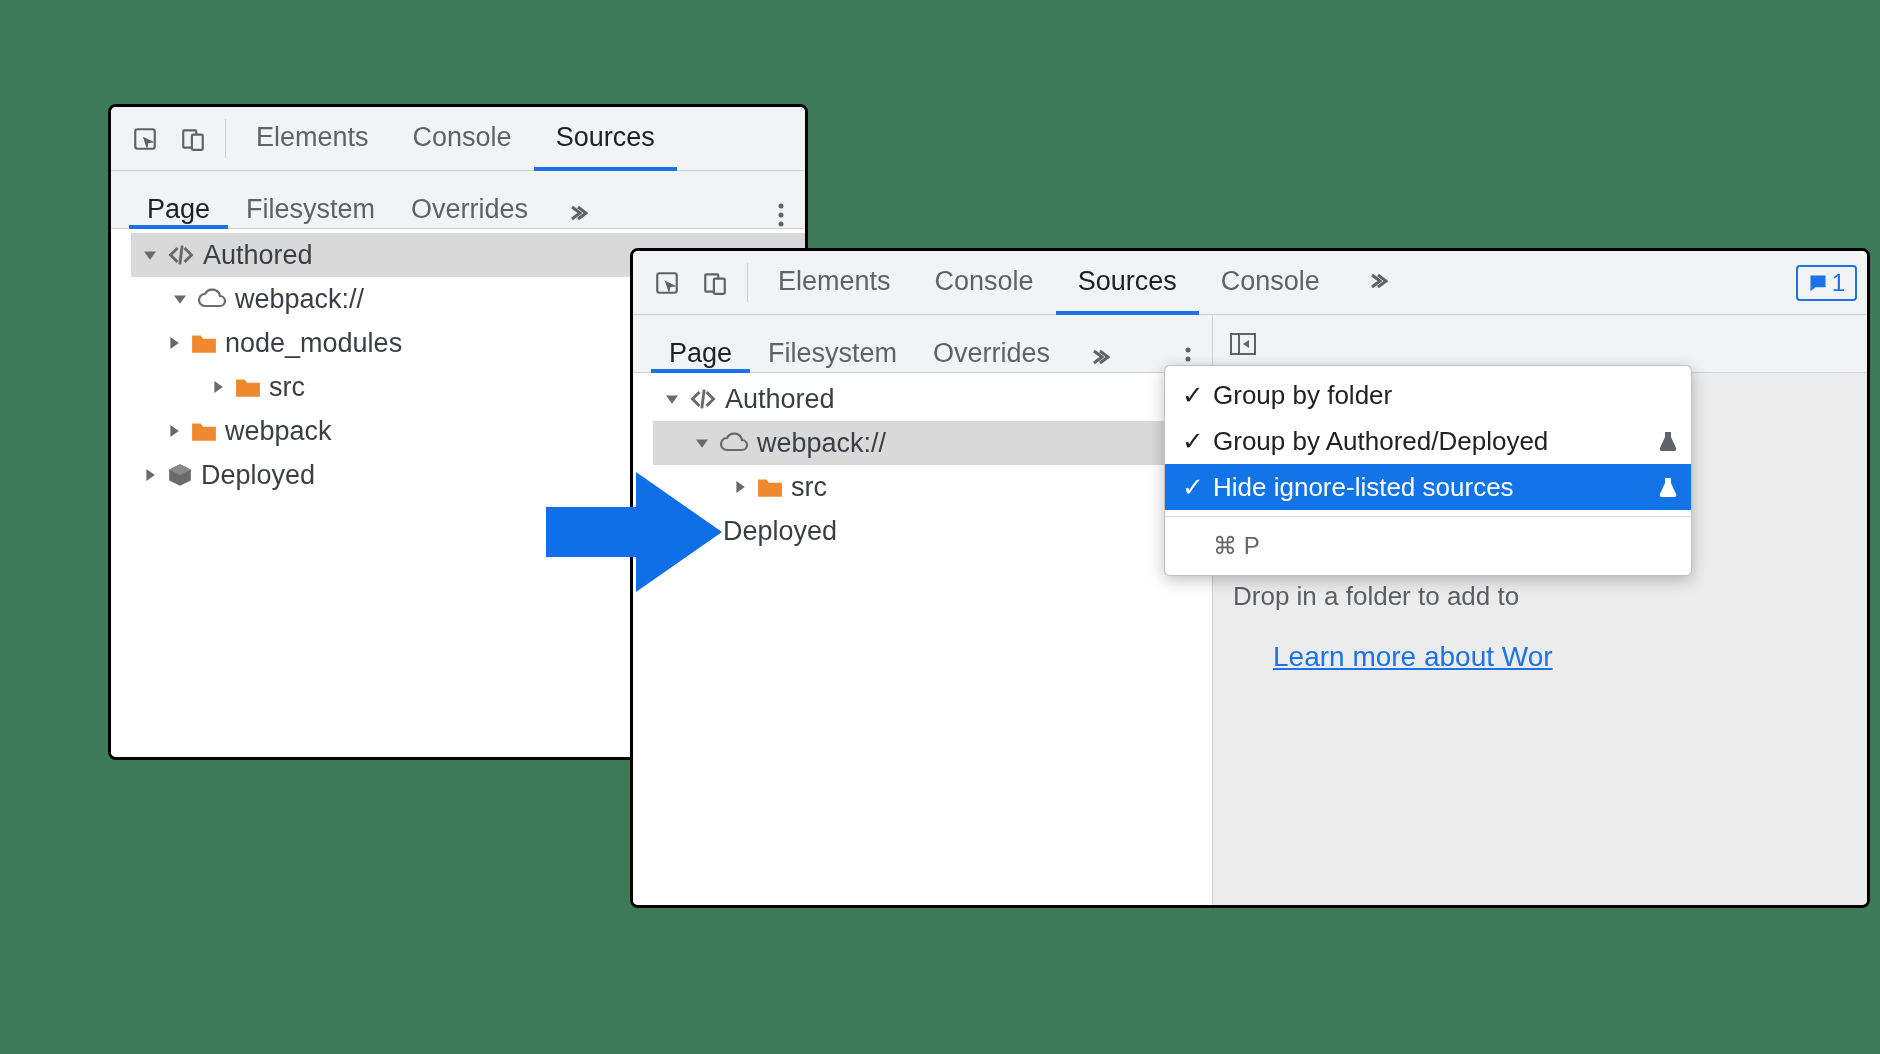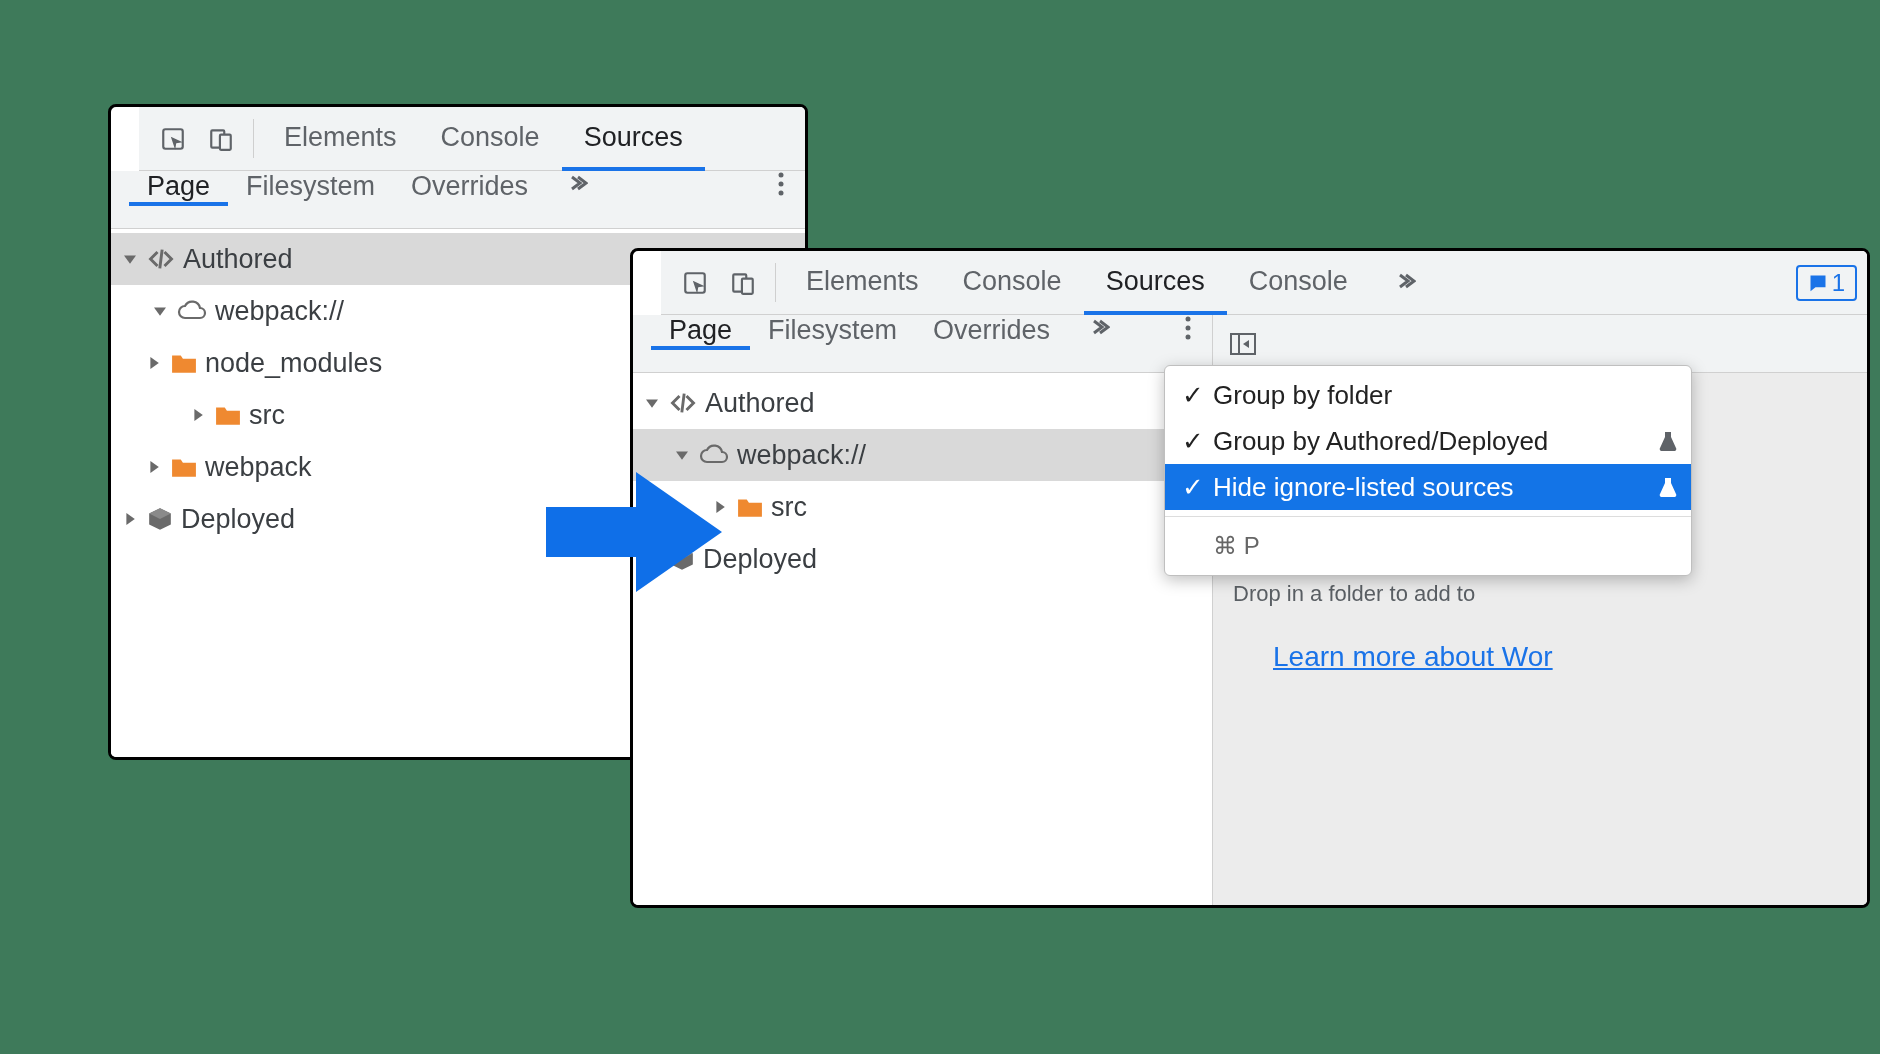--- a/index.html
+++ b/index.html
@@ -42,21 +42,20 @@
 
   
   .main-tabs {
     height: 64px;
     background: var(--toolbar-bg);
     display: flex;
     align-items: stretch;
     border-bottom: 1px solid var(--toolbar-border);
     padding-left: 10px;
     padding-right: 10px;
-    margin-left: 28px;
   }
   .main-tabs .icon-btn {
     width: 48px; display: flex; align-items: center; justify-content: center;
     color: var(--text);
   }
   .main-tabs .sep {
     width: 0; border-left: 1px solid #cfcfcf; margin: 12px 8px;
   }
   .main-tab {
     padding: 0 22px;
@@ -79,21 +78,21 @@
     align-self: center;
     color: var(--blue);
     font-size: 24px;
   }
 
   
   .sub-tabs {
     height: 58px;
     background: var(--toolbar-bg);
     display: flex;
-    align-items: flex-start;
+    align-items: flex-end;
     border-bottom: 1px solid var(--toolbar-border);
     padding-left: 18px;
   }
   .sub-tab {
     padding: 0 18px;
     display: flex; align-items: center;
     color: var(--text);
     font-size: 27px;
     border-bottom: 4px solid transparent;
     margin-bottom: -1px;
@@ -106,46 +105,47 @@
 
   
   .tree {
     flex: 1;
     background: #fff;
     padding: 4px 0;
     font-size: 27px;
     overflow: hidden;
   }
   .tree-row {
-    height: 52px;
+    height: 44px;
     display: flex; align-items: center;
     gap: 8px;
     white-space: nowrap;
     color: #3b3f43;
+    margin-left: 20px;
   }
   .tree-row.selected { background: var(--row-selected); }
   .disclosure {
     width: 18px;
     display: flex; align-items: center; justify-content: center;
     color: #6a6a6a;
   }
   .disclosure.open svg { transform: rotate(90deg); }
 
   .node-icon { display:flex;align-items:center; }
   .right-pane {
     flex: 1;
     background: #ececec;
     position: relative;
     overflow: hidden;
     padding-left: 0;
   }
 
   .right-pane .drop-msg {
     position:absolute; left:20px; top:208px; right:0;
-    color:#5a5f64; font-size:22px;
+    color:#5a5f64; font-size:26px;
     white-space:nowrap;
   }
   .right-pane .learn-link {
     position:absolute; left:60px; top:268px;
     color: var(--link);
     text-decoration: underline;
     font-size:28px;
     white-space:nowrap;
   }
 

